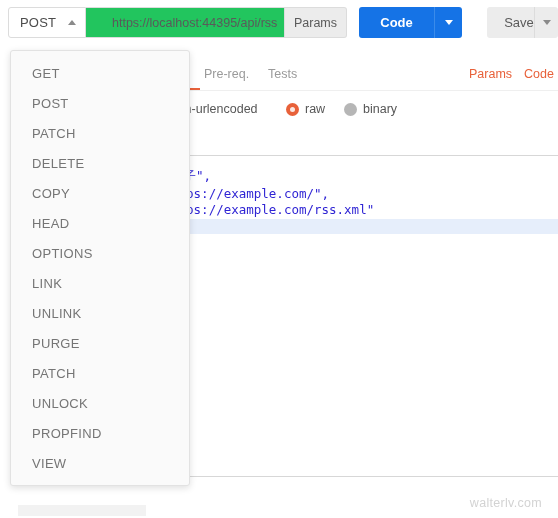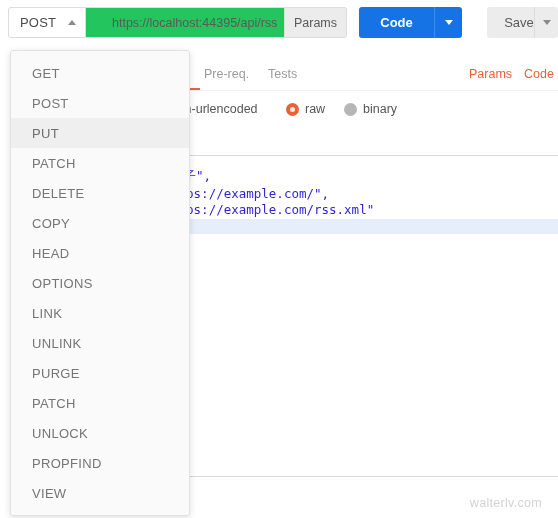--- a/index.html
+++ b/index.html
@@ -391,21 +391,20 @@
   <div class="editor">
     <div class="code-line cl-cjk" style="top:12px;">种子",</div>
     <div class="code-line cl-string" style="top:30px;">ttps://example.com/",</div>
     <div class="code-line cl-string" style="top:46px;">ttps://example.com/rss.xml"</div>
     <div class="line-highlight" style="top:63px;"></div>
   </div>
 
   <div class="dropdown">
     <div class="dd-item">GET</div>
     <div class="dd-item">POST</div>
-    <div class="dd-item selected">PUT</div>
     <div class="dd-item">PATCH</div>
     <div class="dd-item">DELETE</div>
     <div class="dd-item">COPY</div>
     <div class="dd-item">HEAD</div>
     <div class="dd-item">OPTIONS</div>
     <div class="dd-item">LINK</div>
     <div class="dd-item">UNLINK</div>
     <div class="dd-item">PURGE</div>
     <div class="dd-item">PATCH</div>
     <div class="dd-item">UNLOCK</div>

